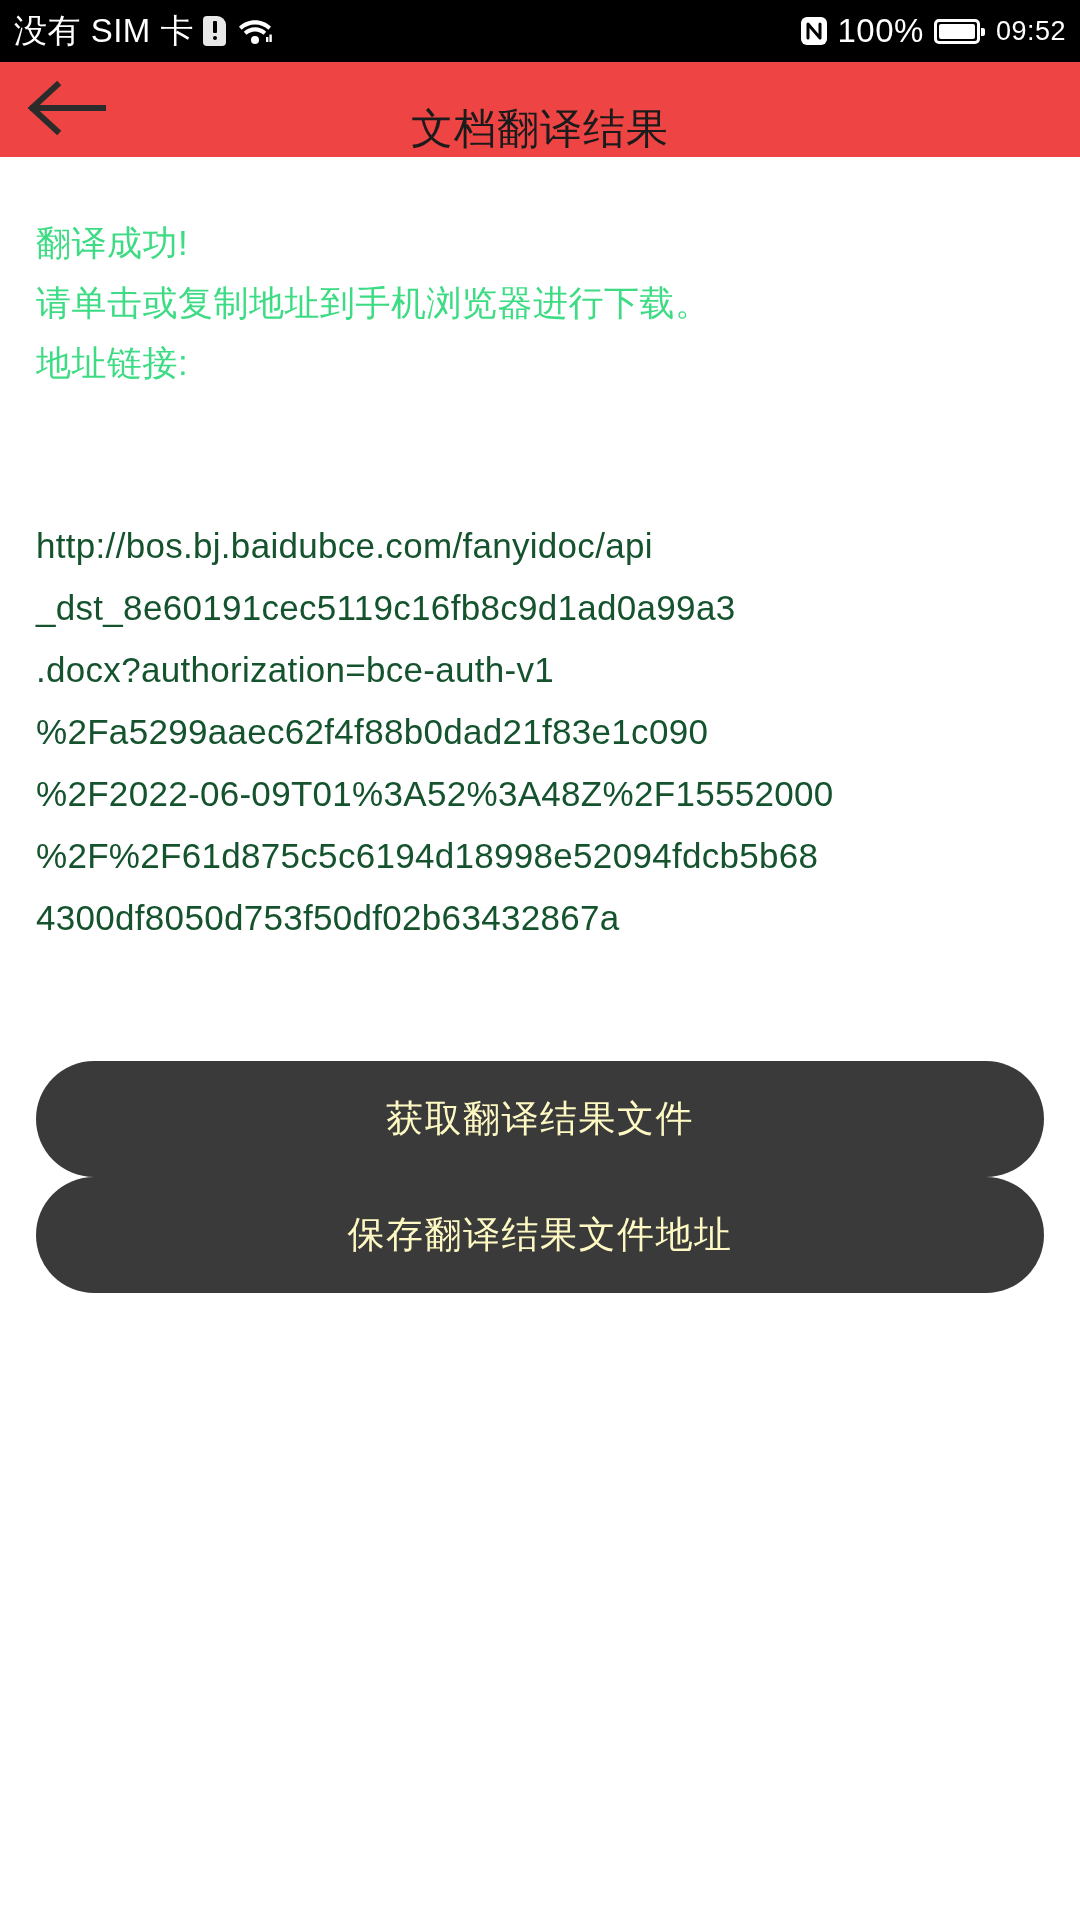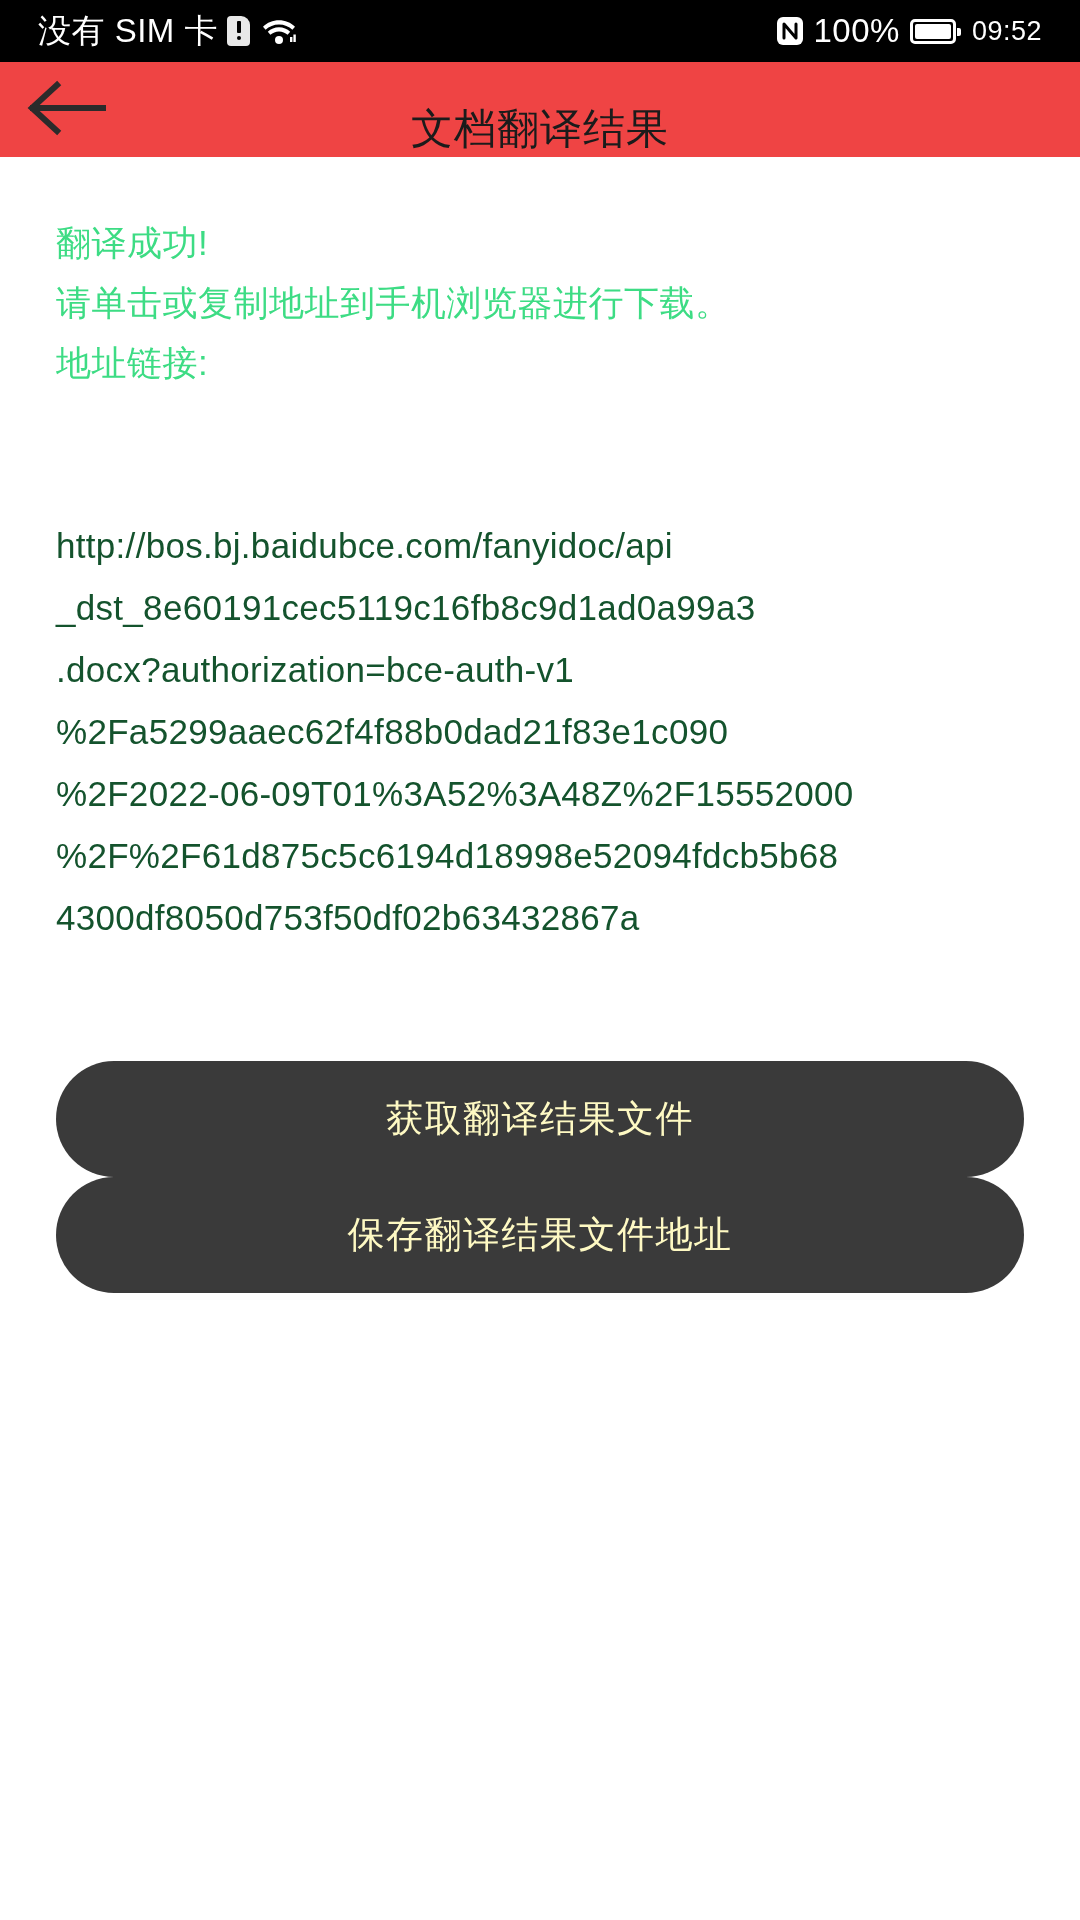--- a/index.html
+++ b/index.html
@@ -15,21 +15,21 @@
     position: relative;
   }
 
   
   .status-bar {
     height: 62px;
     background: #000000;
     display: flex;
     align-items: center;
     justify-content: space-between;
-    padding: 0 38px;
+    padding: 0 14px;
     box-sizing: border-box;
   }
   .status-left, .status-right {
     display: flex;
     align-items: center;
   }
   .status-text {
     color: #ffffff;
     font-size: 33px;
     letter-spacing: 0.5px;
@@ -135,21 +135,21 @@
     width: 100%;
     text-align: center;
     font-size: 42px;
     color: #1b1b1b;
     font-weight: 400;
     letter-spacing: 1px;
   }
 
   
   .content {
-    padding: 0 56px;
+    padding: 0 36px;
     box-sizing: border-box;
   }
   .notice-block {
     margin-top: 56px;
   }
   .notice-line {
     color: #3ddc84;
     font-size: 35px;
     line-height: 60px;
     letter-spacing: 0.5px;

